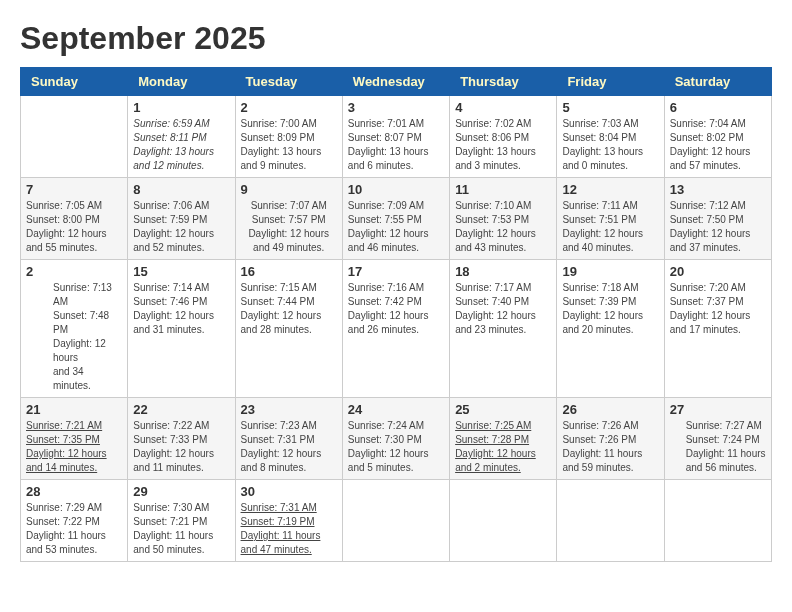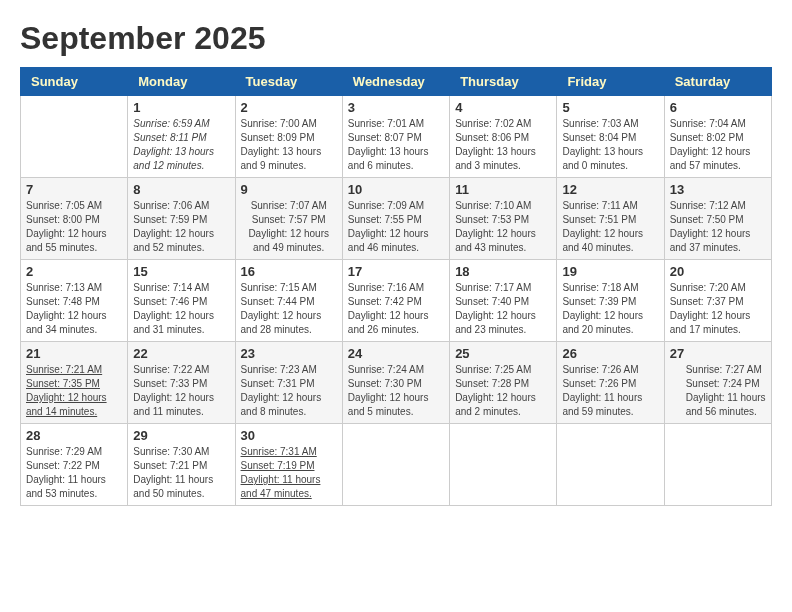--- a/index.html
+++ b/index.html
@@ -196,21 +196,21 @@
           <div class="day-number">13</div>
           <div class="day-info" style="white-space: pre-line;">Sunrise: 7:12 AM
 Sunset: 7:50 PM
 Daylight: 12 hours
 and 37 minutes.</div>
         </td>
       </tr>
       <tr>
         <td>
           <div class="day-number">2</div>
-          <div class="day-info" style="white-space: pre-line;">Sunrise: 7:13 AM
+          <div class="day-info" style="white-space: pre-line; margin-left: 27px;">Sunrise: 7:13 AM
 Sunset: 7:48 PM
 Daylight: 12 hours
 and 34 minutes.</div>
         </td>
         <td>
           <div class="day-number">15</div>
           <div class="day-info" style="white-space: pre-line;">Sunrise: 7:14 AM
 Sunset: 7:46 PM
 Daylight: 12 hours
 and 31 minutes.</div>
@@ -275,21 +275,21 @@
         </td>
         <td>
           <div class="day-number">24</div>
           <div class="day-info" style="white-space: pre-line;">Sunrise: 7:24 AM
 Sunset: 7:30 PM
 Daylight: 12 hours
 and 5 minutes.</div>
         </td>
         <td>
           <div class="day-number">25</div>
-          <div class="day-info" style="white-space: pre-line;">Sunrise: 7:25 AM
+          <div class="day-info" style="white-space: pre-line; text-decoration: underline;">Sunrise: 7:25 AM
 Sunset: 7:28 PM
 Daylight: 12 hours
 and 2 minutes.</div>
         </td>
         <td>
           <div class="day-number">26</div>
           <div class="day-info" style="white-space: pre-line;">Sunrise: 7:26 AM
 Sunset: 7:26 PM
 Daylight: 11 hours
 and 59 minutes.</div>

